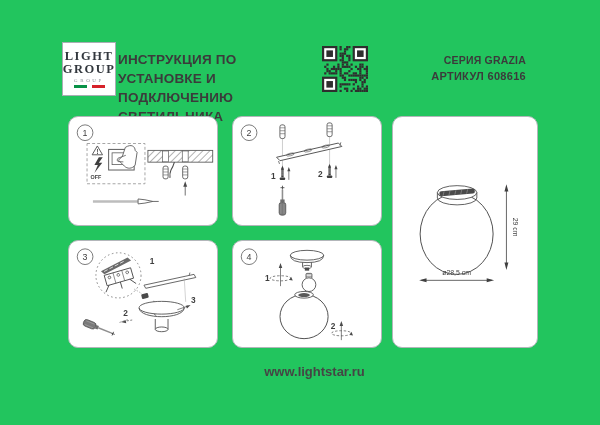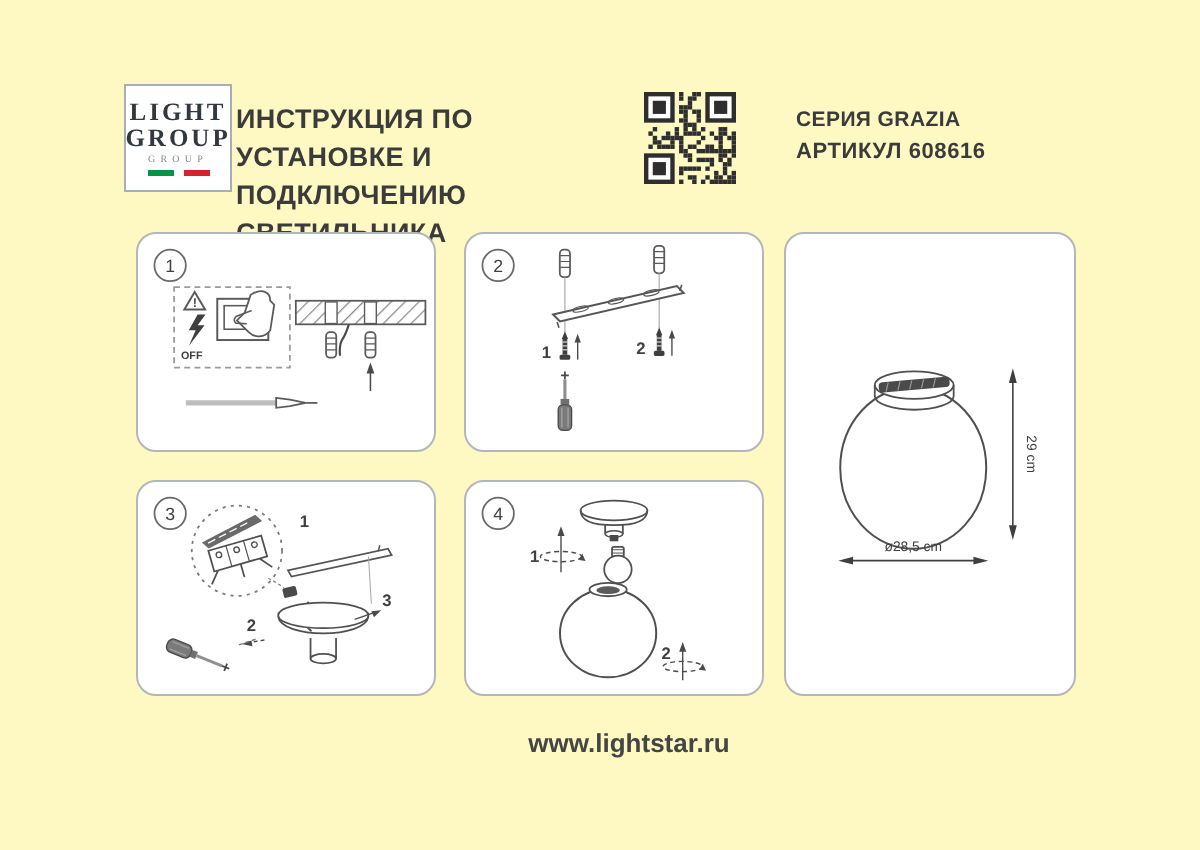--- a/index.html
+++ b/index.html
@@ -1,32 +1,32 @@
 <!DOCTYPE html>
 <html><head>
 <meta charset="utf-8">
 <style>
   html,body{margin:0;padding:0;background:#fff;}
-  .page{position:relative;width:600px;height:425px;background:#fef9c3;
+  .page{position:relative;width:600px;height:425px;background:#22c55e;
         font-family:"Liberation Sans",sans-serif;overflow:hidden;}
 
   
   .logo{position:absolute;left:62px;top:42px;width:54px;height:54px;
         border:1px solid #a9aeb4;box-sizing:border-box;background:#fff;
         display:flex;flex-direction:column;align-items:center;justify-content:center;
         font-family:"Liberation Serif",serif;}
   .logo-word{font-size:12.5px;font-weight:bold;letter-spacing:1.5px;line-height:1.02;color:#33383e;}
   .logo-group{font-size:5px;letter-spacing:2.6px;color:#878d94;margin-top:2px;}
   .logo-flags{display:flex;gap:5px;margin-top:2.5px;}
   .flag{width:13px;height:3px;display:inline-block;}
 
   .title{position:absolute;left:118px;top:51px;width:202px;text-align:left;
          font-weight:bold;font-size:13.5px;line-height:1.4;color:#3b3b3b;letter-spacing:0.2px;}
   .qr{position:absolute;left:322px;top:46px;width:46px;height:46px;}
-  .meta{position:absolute;left:398px;top:54px;width:128px;text-align:left;color:#3b3b3b;}
+  .meta{position:absolute;left:398px;top:54px;width:128px;text-align:right;color:#3b3b3b;}
   .series{font-size:10.5px;font-weight:bold;letter-spacing:0.2px;}
   .article{font-size:11px;font-weight:bold;margin-top:4px;letter-spacing:0.3px;}
 
   
   .panel{position:absolute;border:1px solid #b3b6ba;border-radius:10px;background:#fff;box-sizing:border-box;}
   .p1{left:68px; top:116px; width:150px; height:110px;}
   .p2{left:232px;top:116px; width:150px; height:110px;}
   .p3{left:68px; top:240px; width:150px; height:108px;}
   .p4{left:232px;top:240px; width:150px; height:108px;}
   .pr{left:392px;top:116px; width:146px; height:232px;}

